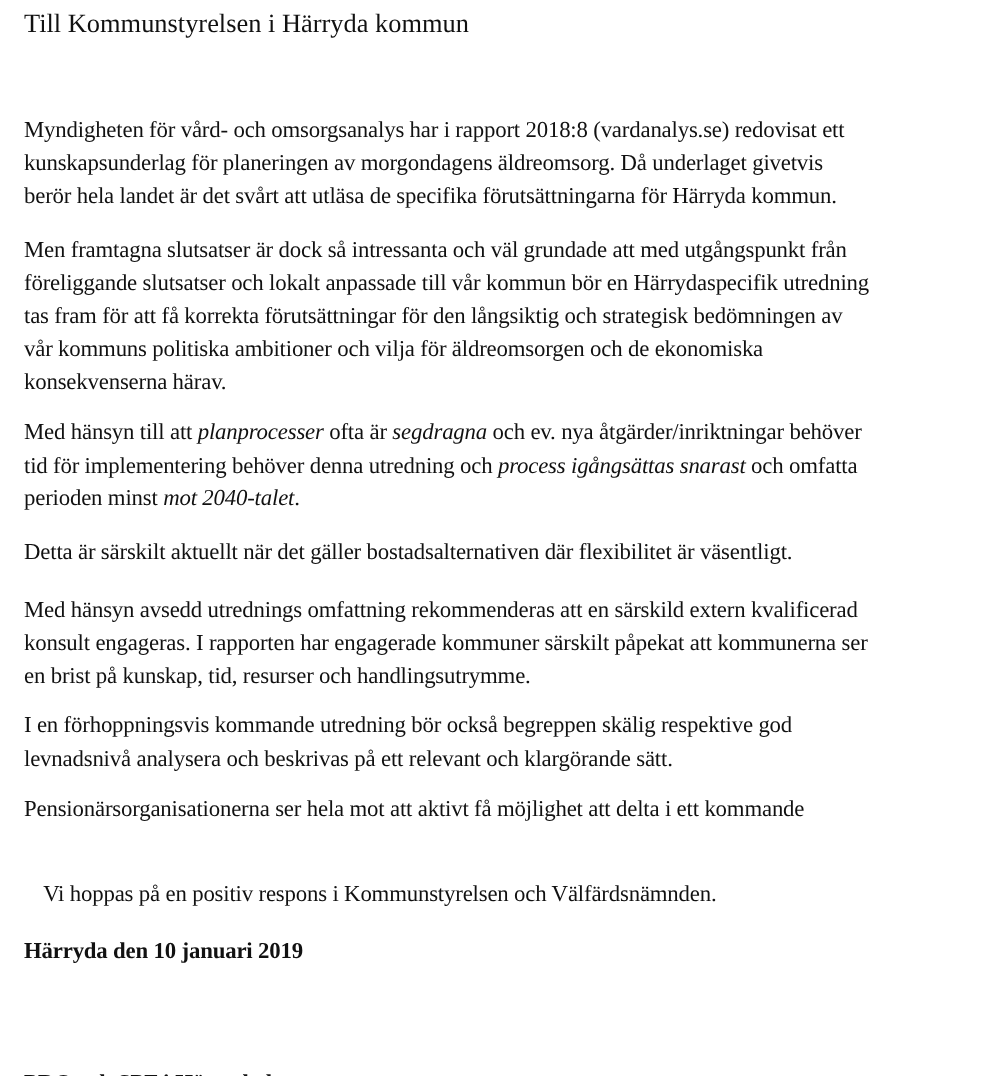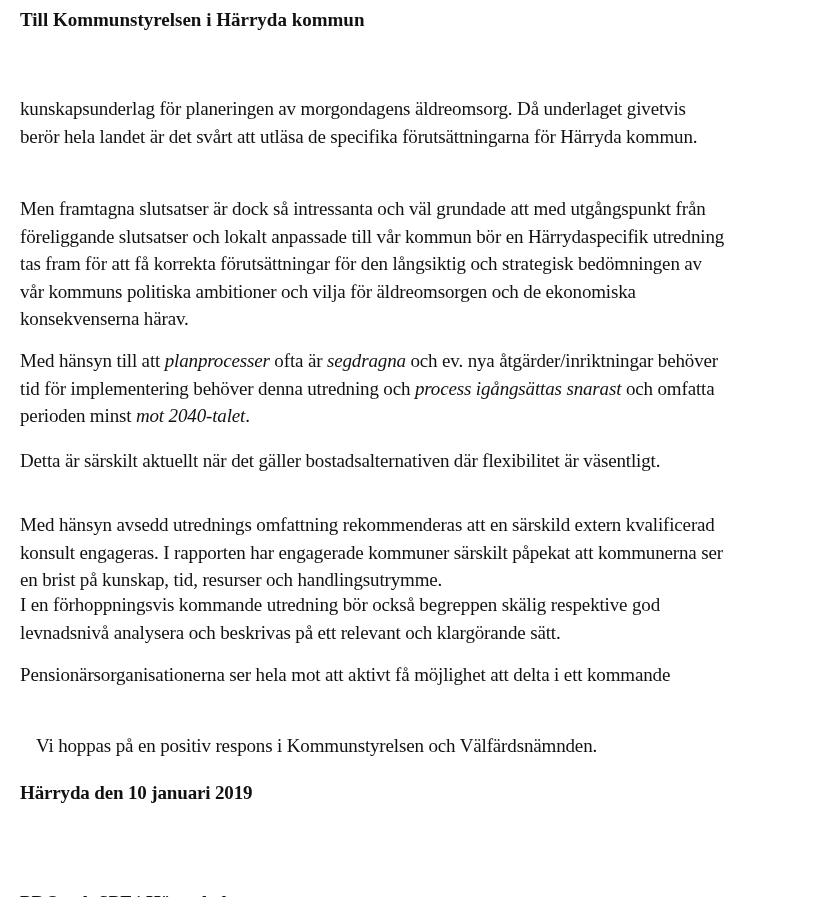--- a/index.html
+++ b/index.html
@@ -2,33 +2,34 @@
 <html><head>
 <meta charset="utf-8">
 <style>
   html, body { margin: 0; padding: 0; background: #ffffff; }
   body {
     width: 820px; height: 897px; overflow: hidden; position: relative;
     font-family: "Liberation Serif", "DejaVu Serif", serif;
     color: #111111;
   }
   .line-block { position: absolute; left: 20px; right: 8px; font-size: 19px; line-height: 27.5px; letter-spacing: -0.15px; }
-  .title { position: absolute; left: 20px; top: 6px; font-size: 19px; font-weight: bold; line-height: 27px; }
+  .title { position: absolute; left: 20px; top: 6px; font-size: 22px; font-weight: normal; line-height: 27px; }
   .sig { position: absolute; left: 20px; top: 867px; font-size: 19px; font-weight: bold; line-height: 27px; margin-top: 22px; }
   .p { margin: 0; }
   em { font-style: italic; }
 </style>
 </head>
 <body>
 
 <div>
 
   <div class="title">Till Kommunstyrelsen i Härryda kommun</div>
 
   <div class="line-block" style="top:95px;">
+    <div class="p">Myndigheten för vård- och omsorgsanalys har i rapport 2018:8 (vardanalys.se) redovisat ett</div>
     <div class="p">kunskapsunderlag för planeringen av morgondagens äldreomsorg. Då underlaget givetvis</div>
     <div class="p">berör hela landet är det svårt att utläsa de specifika förutsättningarna för Härryda kommun.</div>
   </div>
 
   <div class="line-block" style="top:195px;">
     <div class="p">Men framtagna slutsatser är dock så intressanta och väl grundade att med utgångspunkt från</div>
     <div class="p">föreliggande slutsatser och lokalt anpassade till vår kommun bör en Härrydaspecifik utredning</div>
     <div class="p">tas fram för att få korrekta förutsättningar för den långsiktig och strategisk bedömningen av</div>
     <div class="p">vår kommuns politiska ambitioner och vilja för äldreomsorgen och de ekonomiska</div>
     <div class="p">konsekvenserna härav.</div>
@@ -37,21 +38,21 @@
   <div class="line-block" style="top:347px;">
     <div class="p"><span>Med hänsyn till att </span><em>planprocesser</em><span> ofta är </span><em>segdragna</em><span> och ev. nya åtgärder/inriktningar behöver</span></div>
     <div class="p"><span>tid för implementering behöver denna utredning och </span><em>process igångsättas snarast</em><span> och omfatta</span></div>
     <div class="p"><span>perioden minst </span><em>mot 2040-talet</em><span>.</span></div>
   </div>
 
   <div class="line-block" style="top:447px;">
     <div class="p">Detta är särskilt aktuellt när det gäller bostadsalternativen där flexibilitet är väsentligt.</div>
   </div>
 
-  <div class="line-block" style="top:495px;margin-top:16px;">
+  <div class="line-block" style="top:495px;">
     <div class="p">Med hänsyn avsedd utrednings omfattning rekommenderas att en särskild extern kvalificerad</div>
     <div class="p">konsult engageras. I rapporten har engagerade kommuner särskilt påpekat att kommunerna ser</div>
     <div class="p">en brist på kunskap, tid, resurser och handlingsutrymme.</div>
   </div>
 
   <div class="line-block" style="top:591px;">
     <div class="p">I en förhoppningsvis kommande utredning bör också begreppen skälig respektive god</div>
     <div class="p">levnadsnivå analysera och beskrivas på ett relevant och klargörande sätt.</div>
   </div>
 

